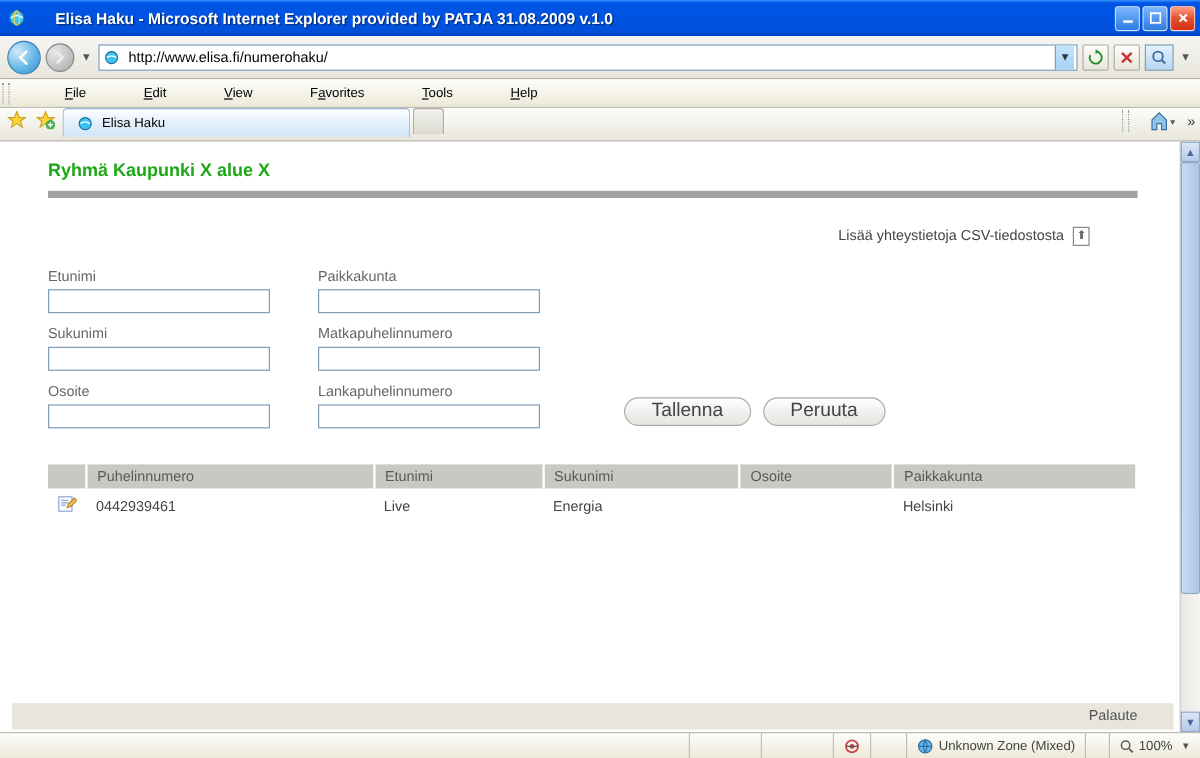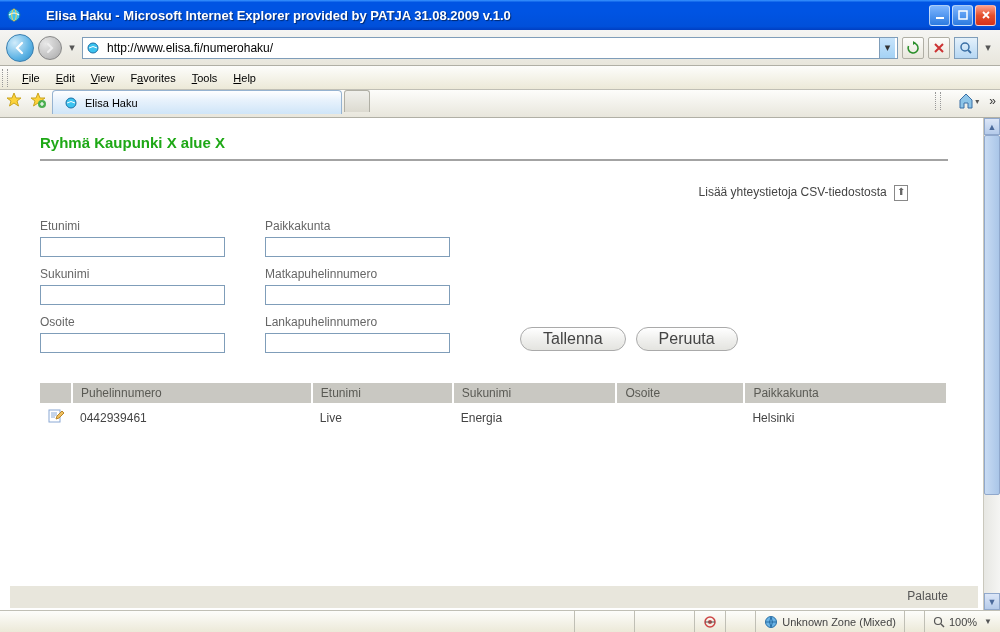--- a/index.html
+++ b/index.html
@@ -26,41 +26,41 @@
   .addr-text { flex: 1; font-size: 12px; color: #000; padding: 0 2px; border: none; outline: none; }
   .addr-drop { width: 16px; background: linear-gradient(to bottom, #c8e4fb, #a4d2f5); border-left: 1px solid #7f9db9; height: 100%; display: flex; align-items: center; justify-content: center; cursor: pointer; color: #333; }
   .sq-btn { width: 22px; height: 22px; border: 1px solid #b0afa5; background: linear-gradient(to bottom, #fdfdfb, #e8e6dc); display: flex; align-items: center; justify-content: center; cursor: pointer; border-radius: 2px; }
   .search-box { width: 190px; height: 22px; background: white; border: 1px solid #7f9db9; display: flex; align-items: center; }
   .search-input { flex: 1; border: none; outline: none; font-size: 11px; font-style: italic; color: #888; padding: 0 6px; }
   .search-btn { width: 24px; height: 22px; border: 1px solid #7f9db9; background: linear-gradient(to bottom, #e4f1fb, #b6d7f3); display: flex; align-items: center; justify-content: center; cursor: pointer; }
   
   
   .menu-bar { height: 24px; background: linear-gradient(to bottom, #fdfdfb, #ece9d8); border-bottom: 1px solid #c0bfb5; display: flex; align-items: center; padding: 0 2px; }
   .menu-grip { width: 6px; height: 18px; border-left: 1px dotted #999; border-right: 1px dotted #999; margin-right: 6px; }
-  .menu-item { padding: 3px 8px; cursor: pointer; }
+  .menu-item { padding: 3px 8px; cursor: pointer; margin-left: 32px; }
   .menu-item u { text-decoration: underline; }
   
   
   .tab-bar { height: 28px; background: linear-gradient(to bottom, #fdfdfb, #e8e6dc); display: flex; align-items: flex-start; padding: 0 4px; border-bottom: 1px solid #b0afa5; position: relative; }
   .fav-btn { width: 20px; height: 20px; display: flex; align-items: center; justify-content: center; cursor: pointer; margin-right: 4px; margin-bottom: 4px; }
   .tab { height: 24px; background: linear-gradient(to bottom, #fff, #e8f2fc 40%, #cfe5f8); border: 1px solid #96b3d1; border-bottom: none; border-radius: 4px 4px 0 0; padding: 0 10px; display: flex; align-items: center; gap: 6px; min-width: 290px; cursor: pointer; }
   .tab-new { width: 26px; height: 22px; background: linear-gradient(to bottom, #f0f0ec, #dcdad0); border: 1px solid #b0afa5; border-bottom: none; border-radius: 3px 3px 0 0; margin-left: 2px; margin-bottom: 0px; cursor: pointer; }
   .tab-right { margin-left: auto; display: flex; align-items: center; gap: 6px; margin-bottom: 3px; }
   .home-btn { width: 30px; height: 22px; display: flex; align-items: center; justify-content: center; cursor: pointer; }
   .chev { font-size: 12px; color: #333; cursor: pointer; }
   
   
   .content-wrap { position: relative; height: calc(632px - 30px - 36px - 24px - 28px - 22px); background: #fff; }
   .scroll-v { position: absolute; right: 0; top: 0; bottom: 0; width: 17px; background: linear-gradient(to right, #e7e7e3, #f5f5f3); border-left: 1px solid #cac8bd; }
   .scroll-up, .scroll-down { height: 17px; background: linear-gradient(to bottom, #dce6f7, #b5cbea); border: 1px solid #90a8cc; display: flex; align-items: center; justify-content: center; color: #4b6a9b; font-size: 9px; cursor: pointer; }
   .scroll-down { position: absolute; bottom: 0; left: 0; right: 0; }
   .scroll-thumb { position: absolute; top: 17px; left: 0; right: 0; height: 360px; background: linear-gradient(to right, #c8dbf3, #aac6e8); border: 1px solid #90a8cc; border-radius: 2px; cursor: pointer; }
   
   .page { position: absolute; left: 10px; right: 22px; top: 2px; bottom: 2px; background: #fff; padding: 14px 30px; }
-  .page-title { color: #1ea816; font-weight: bold; font-size: 15px; padding-bottom: 8px; border-bottom: 2px solid #a3a3a3; margin-bottom: 10px; }
+  .page-title { color: #1ea816; font-weight: bold; font-size: 15px; padding-bottom: 8px; border-bottom: 6px solid #a3a3a3; margin-bottom: 10px; }
   .csv-link-row { text-align: right; padding: 14px 40px 8px 0; }
   .csv-link { color: #444; font-size: 12px; }
   .csv-icon { display: inline-block; width: 14px; height: 16px; border: 1px solid #888; vertical-align: middle; margin-left: 4px; position: relative; }
   .csv-icon::after { content: "⬆"; position: absolute; left: 2px; top: 0px; font-size: 10px; color: #666; }
   
   .form-area { display: flex; gap: 40px; padding: 4px 0 20px 0; }
   .form-col { display: flex; flex-direction: column; gap: 4px; }
   .field-label { color: #666; font-size: 12px; margin-top: 6px; }
   .field-input { width: 185px; height: 20px; border: 1px solid #7f9db9; padding: 0 4px; font-size: 12px; }
   .button-col { display: flex; align-items: flex-end; gap: 10px; padding-bottom: 2px; margin-left: 30px; }

